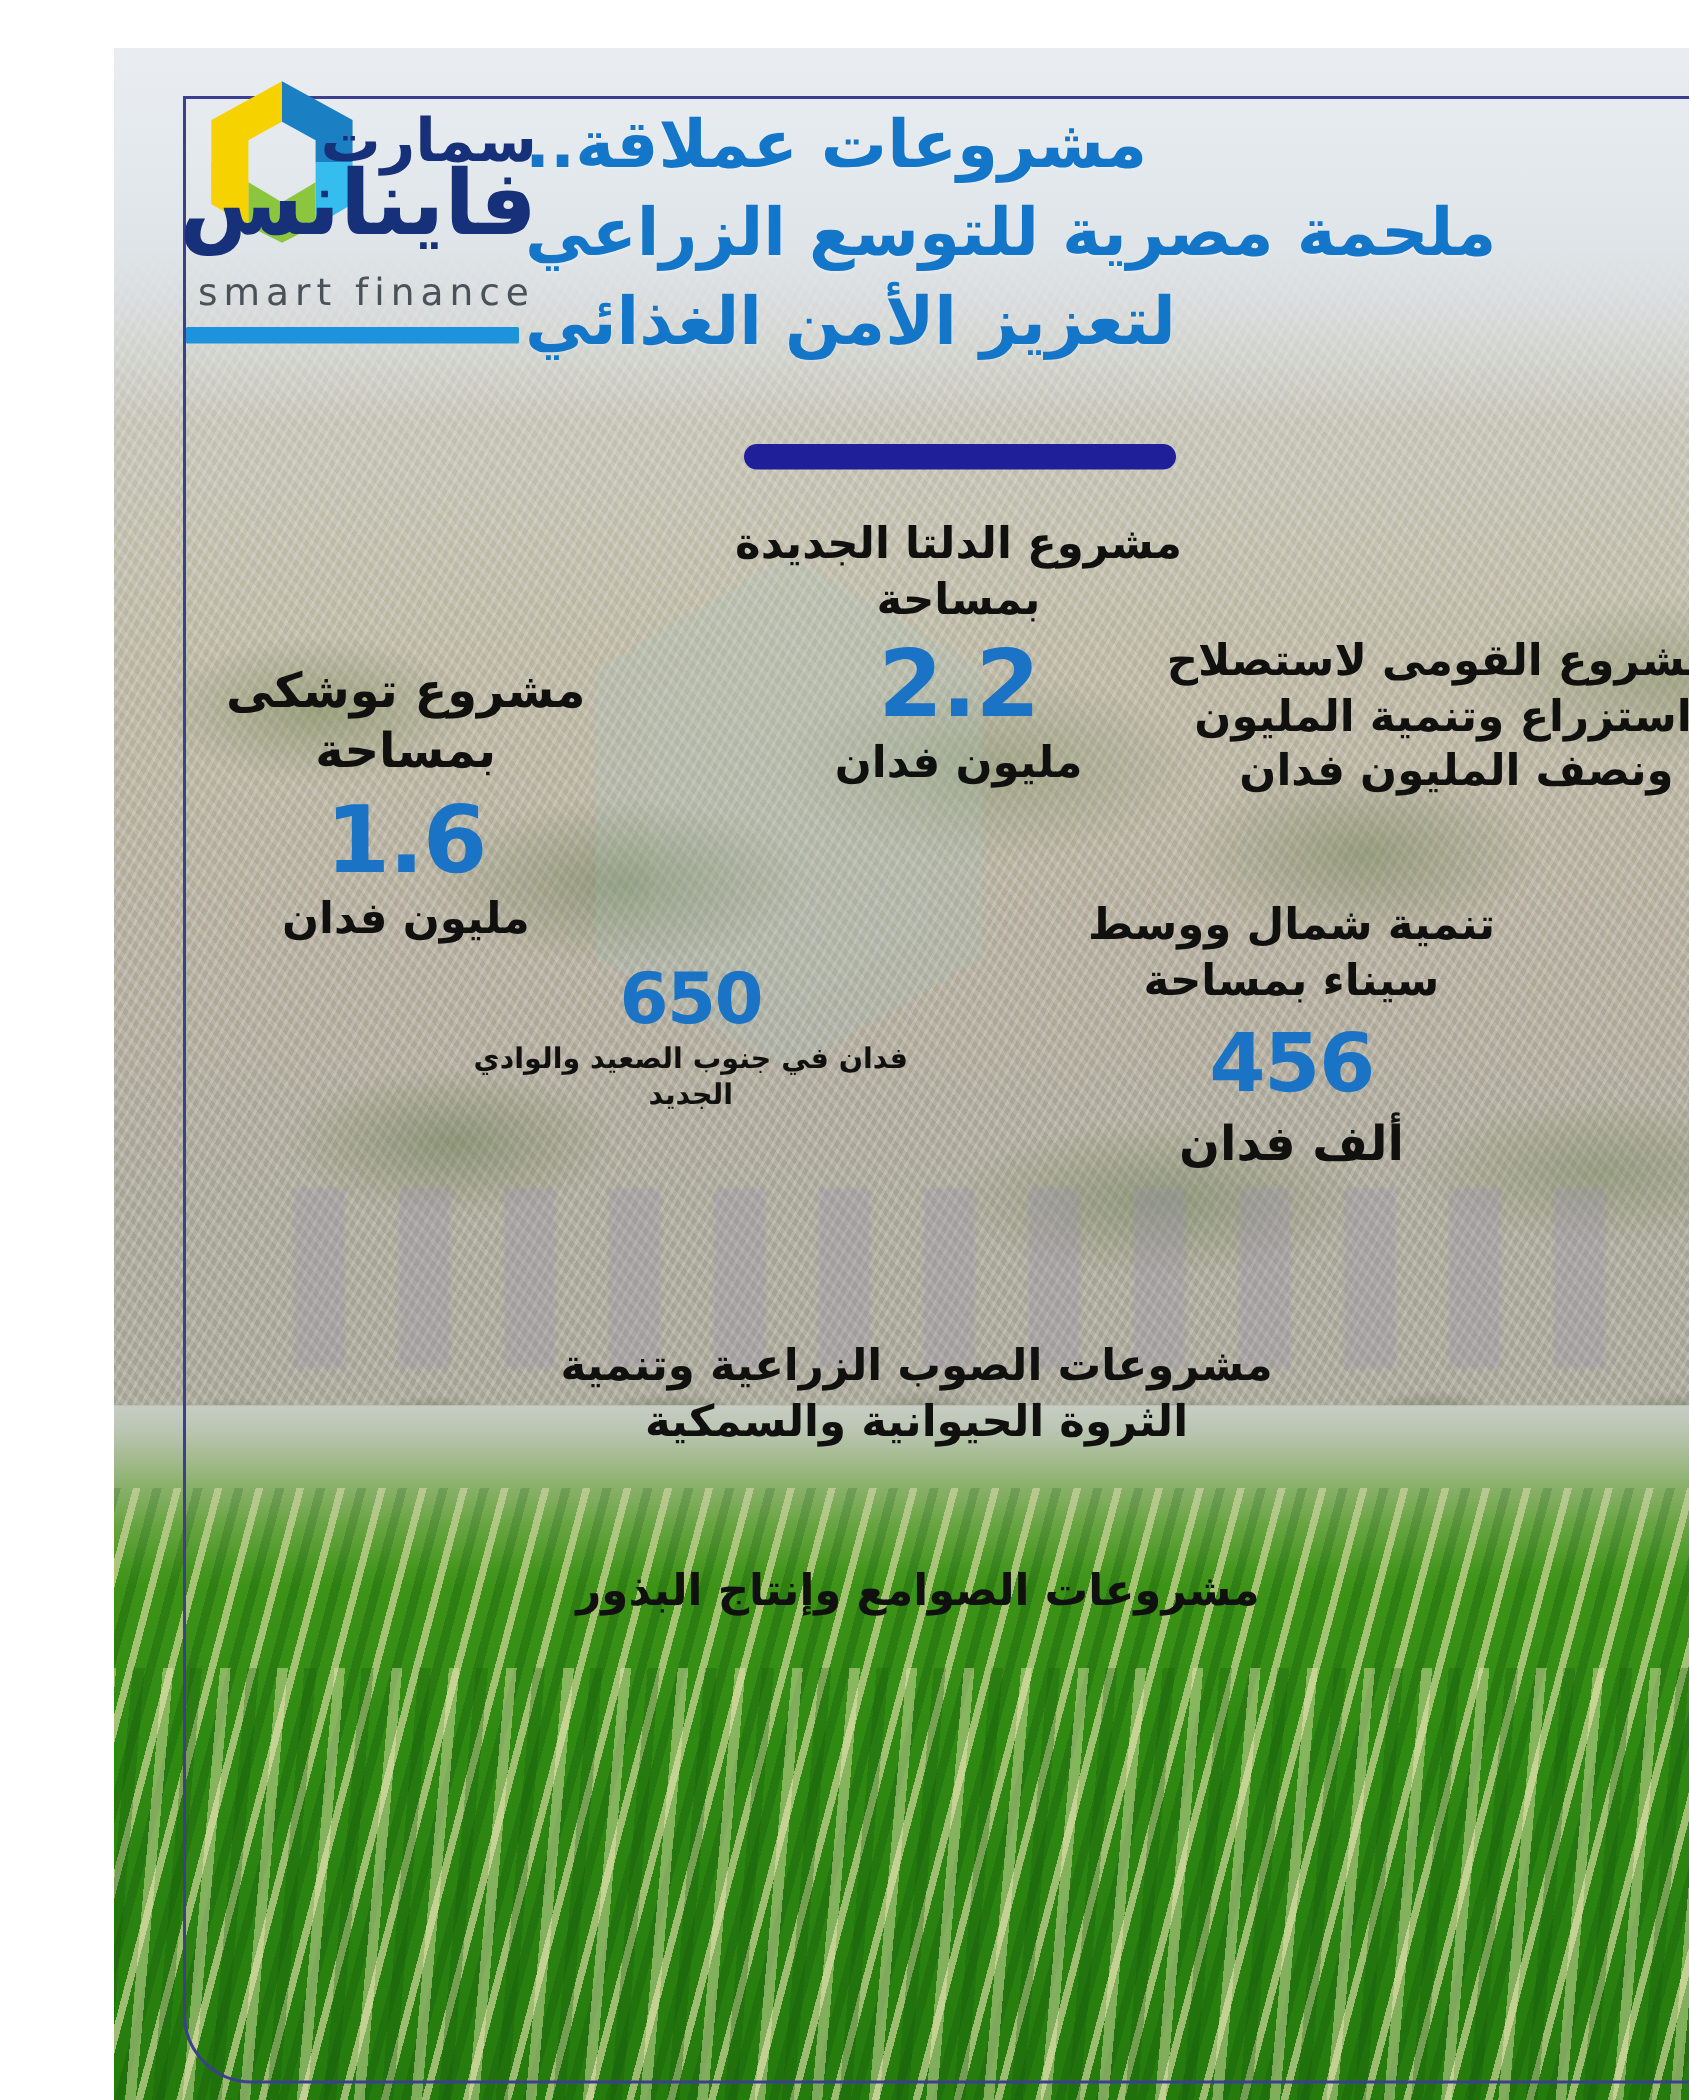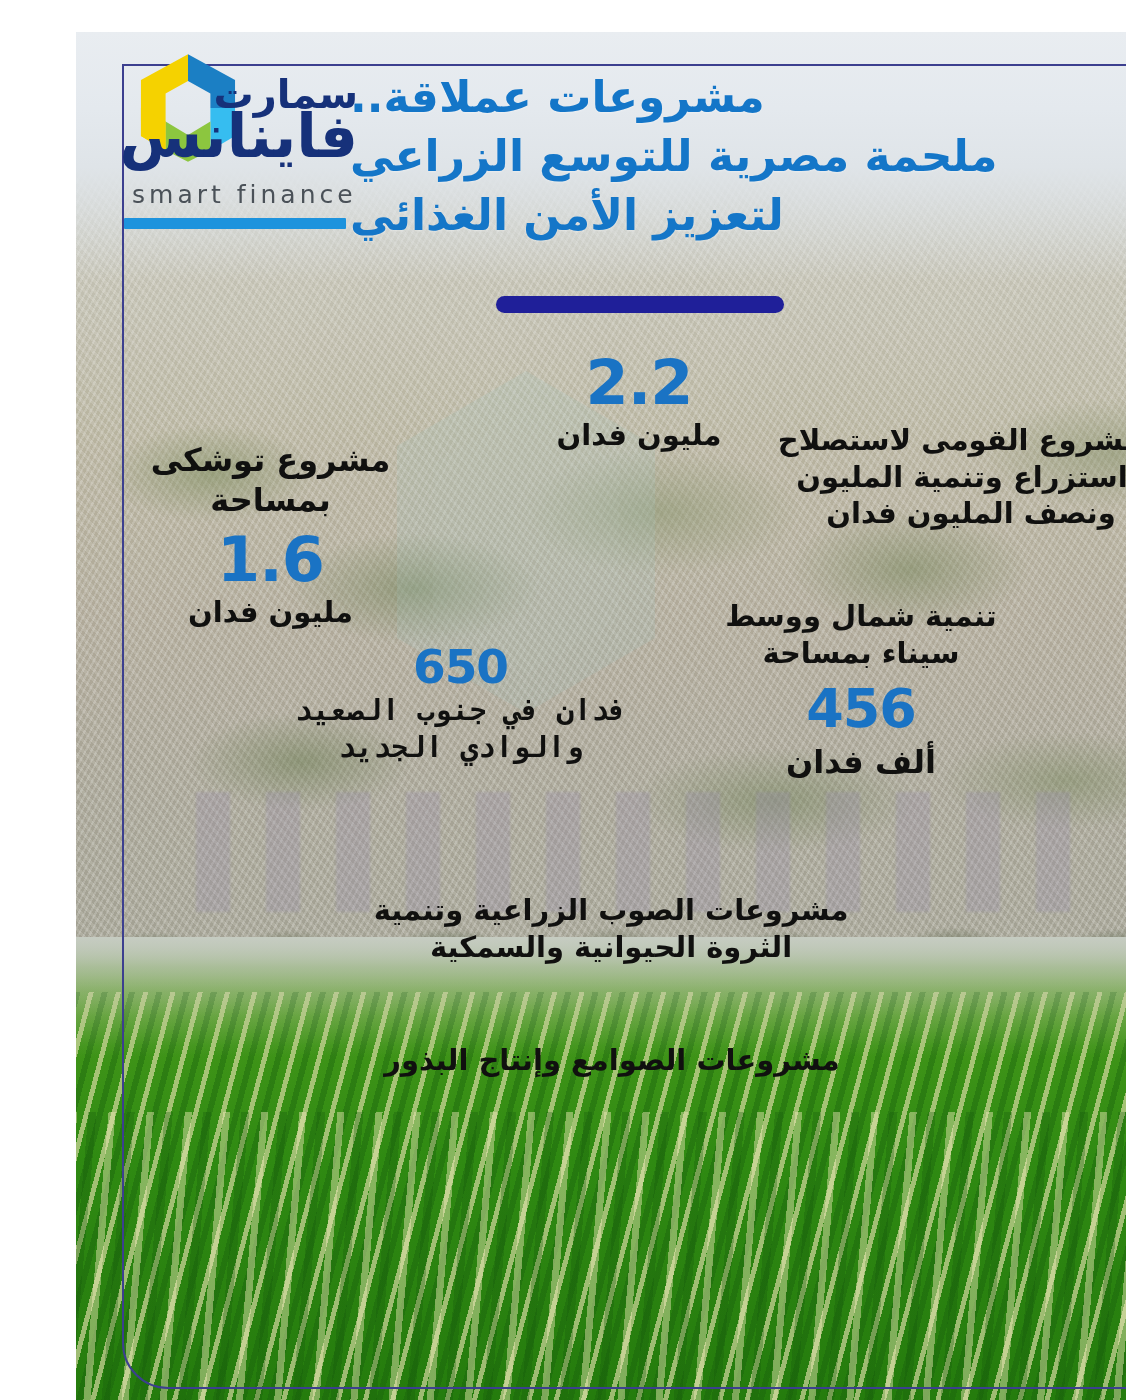--- a/index.html
+++ b/index.html
@@ -183,21 +183,21 @@
   #stat-million .label{font-size:29px;}
 
   #stat-sinai      {left:620px;top:566px;width:330px;}
   #stat-sinai .label{font-size:29px;}
   #stat-sinai .value{font-size:54px;margin:10px 0 4px;}
   #stat-sinai .unit {font-size:32px;}
 
   #stat-saeed      {left:212px;top:600px;width:345px;}
   #stat-saeed .label{font-size:29px;}
   #stat-saeed .value{font-size:47px;margin:10px 0 4px;}
-  #stat-saeed .unit {font-size:29px;font-family:Liberation Mono, monospace;}
+  #stat-saeed .unit {font-size:19px;}
 
   #stat-greenhouse {left:250px;top:860px;width:570px;}
   #stat-greenhouse .label{font-size:29px;}
 
   #stat-silos      {left:286px;top:1010px;width:500px;}
   #stat-silos .label{font-size:29px;}
 
 </style>
 </head>
 <body>
@@ -236,20 +236,21 @@
   <div class="logo-bar"></div>
 
   <div class="title">
     <span class="title-line">مشروعات عملاقة..</span>
     <span class="title-line">ملحمة مصرية للتوسع الزراعي</span>
     <span class="title-line">لتعزيز الأمن الغذائي</span>
   </div>
   <div class="title-rule"></div>
 
   <div class="stat" id="stat-delta">
+    <div class="label">مشروع الدلتا الجديدة بمساحة</div>
     <div class="value">2.2</div>
     <div class="unit">مليون فدان</div>
   </div>
 
   <div class="stat" id="stat-toshka">
     <div class="label">مشروع توشكى بمساحة</div>
     <div class="value">1.6</div>
     <div class="unit">مليون فدان</div>
   </div>
 

